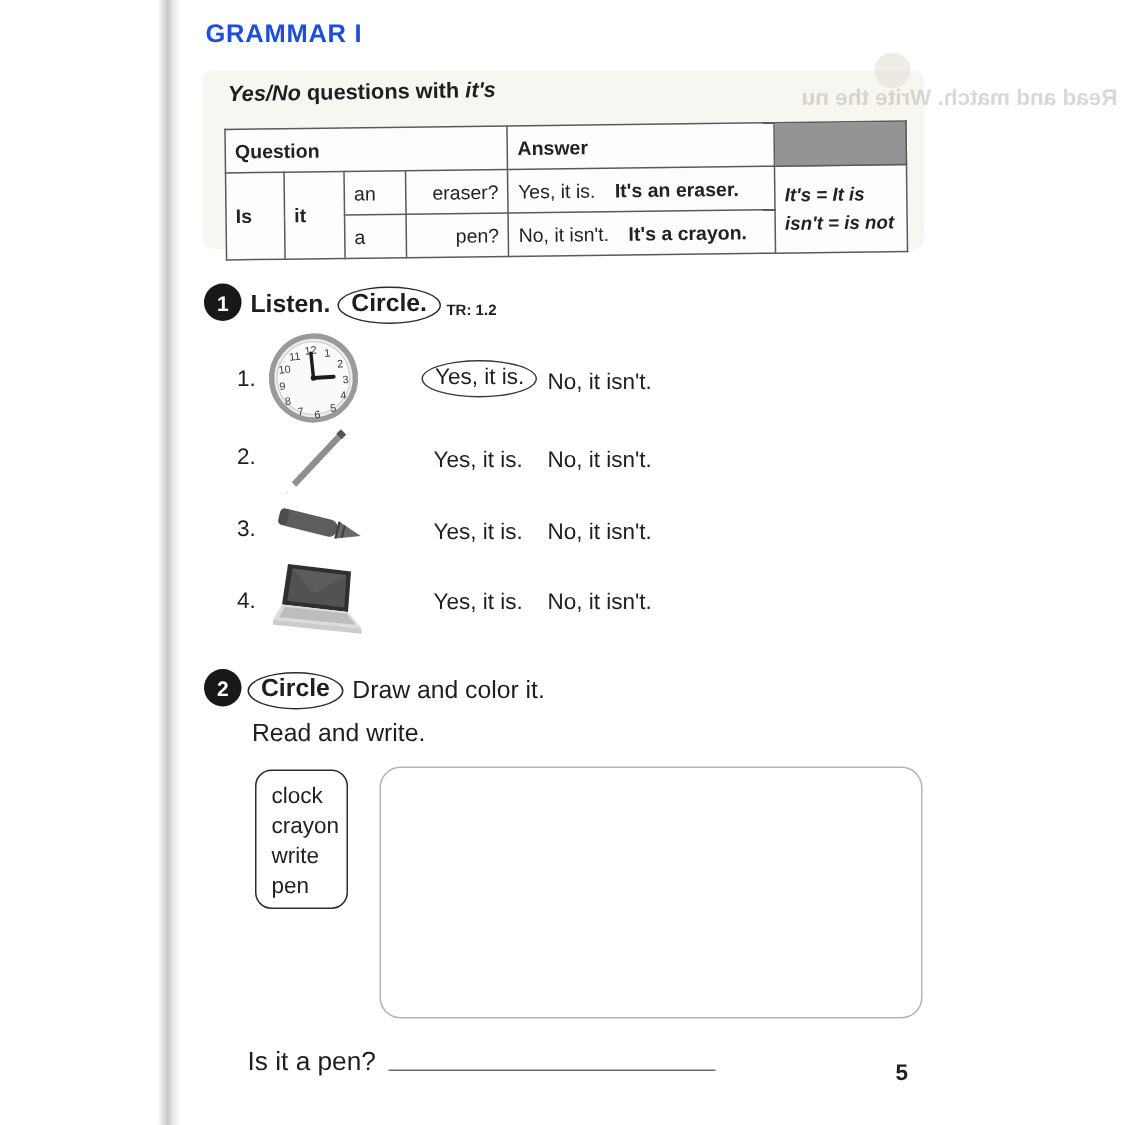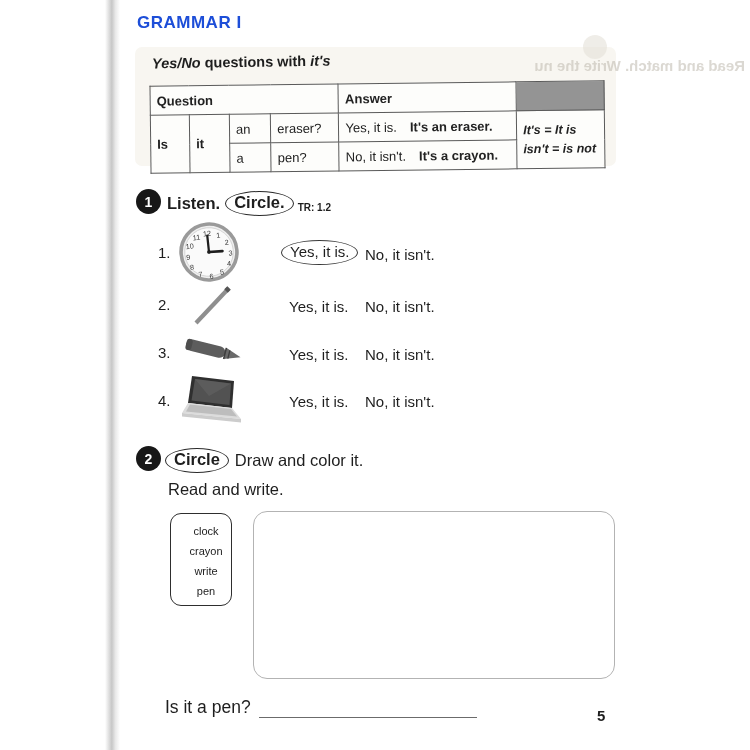--- a/index.html
+++ b/index.html
@@ -25,21 +25,21 @@
 
   .gtable-wrap{left:15px;top:36px;width:455px;transform:rotate(-0.7deg);}
   table.gtable{border-collapse:collapse;width:455px;font-size:13px;background:#fdfdfb;
                border:1.4px solid #4a4a4a;border-radius:9px;border-style:solid;}
   .gtable td{border:1px solid #5a5a5a;padding:2px 6px;vertical-align:middle;height:24px;color:#222;}
   .gtable .hdr{font-weight:bold;}
   .gtable .graycell{background:#949494;}
   .gtable .c-sub{width:30px;font-weight:bold;}
   .gtable .c-pro{width:32px;font-weight:bold;}
   .gtable .c-art{width:32px;}
-  .gtable .c-noun{width:58px;}
+  .gtable .c-noun{width:58px;text-align:right;}
   .gtable .c-ans{width:168px;}
   .gtable .c-note{width:88px;}
   .ans-pair{display:flex;gap:13px;white-space:nowrap;}
   .ans-full{font-weight:bold;}
   .note-line{font-style:italic;font-weight:bold;font-size:12.5px;line-height:19px;color:#222;}
 
   
   .badge{width:25px;height:25px;border-radius:50%;background:#181818;color:#fff;
          font-weight:bold;font-size:14px;display:flex;align-items:center;justify-content:center;}
 
@@ -55,26 +55,26 @@
   .opt{font-size:15px;white-space:nowrap;}
   .yes-oval{border:1.4px solid #3a3a3a;border-radius:50%;padding:2px 8px 4px 8px;}
 
   
   .ex2-line1{left:165px;top:448px;font-size:16.5px;display:flex;align-items:center;gap:6px;}
   .bold{font-weight:bold;}
   .ex2-line2{left:168px;top:480px;font-size:16.5px;}
 
   .wordbox{left:170px;top:513px;width:62px;height:93px;border:1.4px solid #2e2e2e;border-radius:11px;
            padding:7px 0 0 10px;box-sizing:border-box;}
-  .wordbox div{font-size:11px;line-height:20px;color:#222;text-align:center;}
+  .wordbox div{font-size:15px;line-height:20px;color:#222;}
 
   .drawbox{left:253px;top:511px;width:360px;height:166px;border:1.4px solid #b3b3b3;border-radius:14px;
            background:#fff;}
 
-  .prompt-line{left:165px;top:697px;font-size:17.5px;display:flex;align-items:flex-end;}
+  .prompt-line{left:165px;top:697px;font-size:17.5px;display:flex;align-items:flex-start;}
   .write-line{display:inline-block;width:218px;border-bottom:1.6px solid #6b6b6b;margin-left:8px;height:16px;}
 
   .page-num{left:597px;top:707px;font-size:15px;font-weight:bold;}
 
   svg{display:block;}
   .clock-svg{transform:rotate(-6deg);}
 </style>
 </head>
 <body>
 

